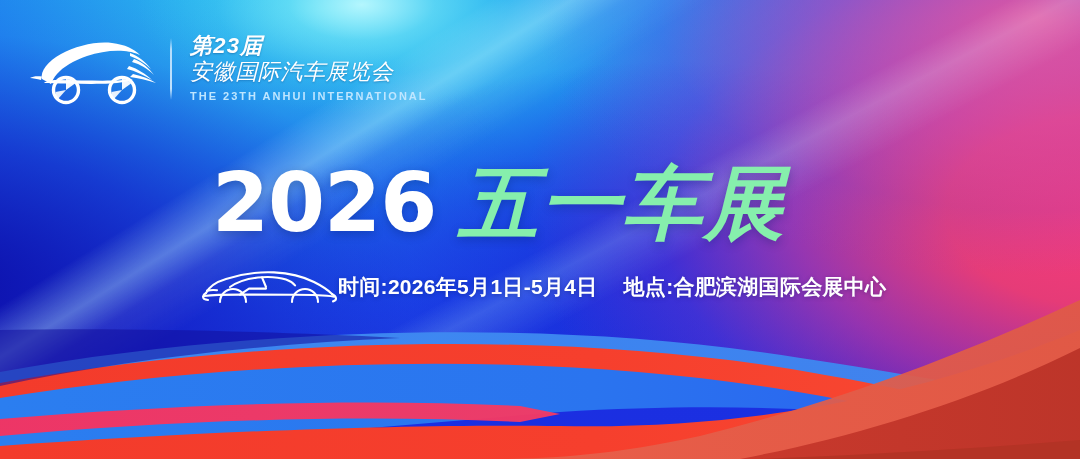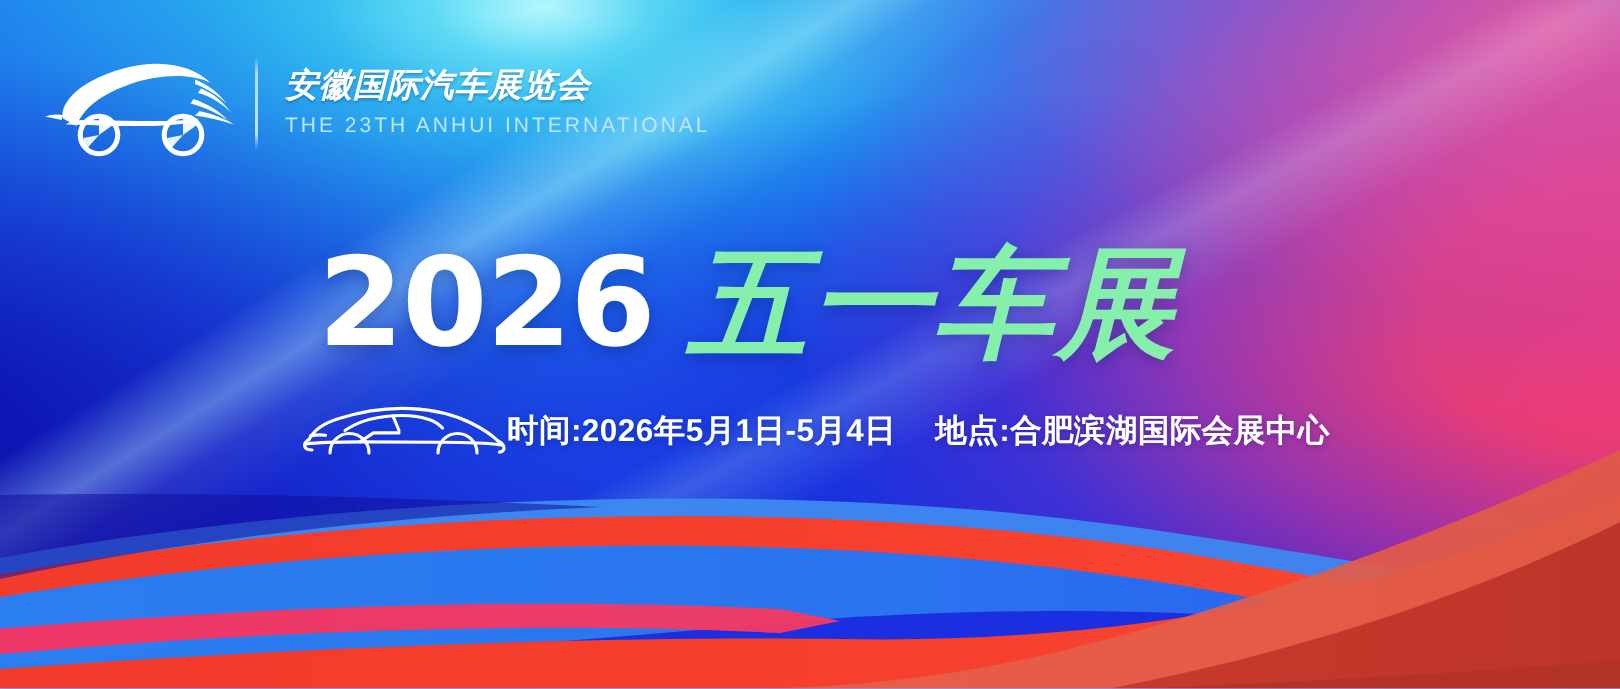--- a/index.html
+++ b/index.html
@@ -65,28 +65,28 @@
     border-radius:2px;flex:0 0 auto;
   }
   #logo-text{display:flex;flex-direction:column;justify-content:center;}
   .logo-cn1{
     font-size:22px;font-weight:bold;color:#ffffff;
     letter-spacing:1.2px;line-height:1.12;
     font-style:italic;
     text-shadow:0 1px 2px rgba(0,30,90,.30);
   }
   .logo-cn2{
-    font-size:22px;font-weight:bold;color:#ffffff;
+    font-size:22px;font-weight:normal;color:#ffffff;
     letter-spacing:.6px;line-height:1.18;
     font-style:italic;
     text-shadow:0 1px 2px rgba(0,30,90,.30);
   }
   .logo-en{
     margin-top:4px;
-    font-size:14px;font-weight:normal;color:#bfe6ff;
+    font-size:11px;font-weight:bold;color:#bfe6ff;
     letter-spacing:2.0px;line-height:1.38;
     white-space:nowrap;
   }
 
   
   #main-title{
     position:absolute;left:212px;top:162px;
     display:flex;align-items:baseline;
     white-space:nowrap;
     text-align:center;
@@ -228,20 +228,21 @@
       <g>
         <circle cx="92" cy="62" r="12.5" fill="none" stroke="#ffffff" stroke-width="3.4"></circle>
         <path d="M92,51 a11,11 0 0 1 9,4.5 l-9,6.5 Z" fill="#ffffff" opacity="0.95"></path>
         <path d="M84,71 a11,11 0 0 1 -2.5,-7 l10.5,-2 Z" fill="#ffffff" opacity="0.9"></path>
       </g>
     </svg>
 
     <div id="logo-divider"></div>
 
     <div id="logo-text">
+      <div class="logo-cn1">第23届</div>
       <div class="logo-cn2">安徽国际汽车展览会</div>
       <div class="logo-en">THE 23TH ANHUI INTERNATIONAL</div>
     </div>
   </div>
 
   <div id="main-title">
     <span id="title-year">2026</span>
     <span id="title-cn">五一车展</span>
   </div>
 

